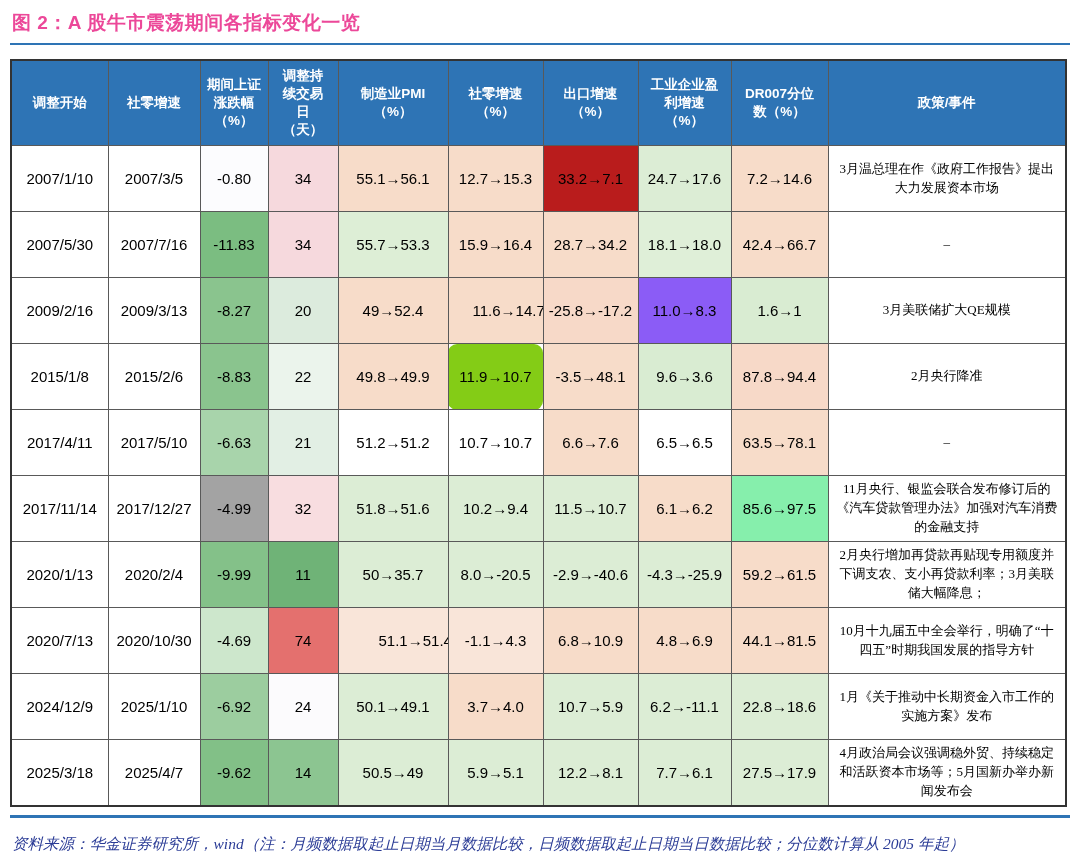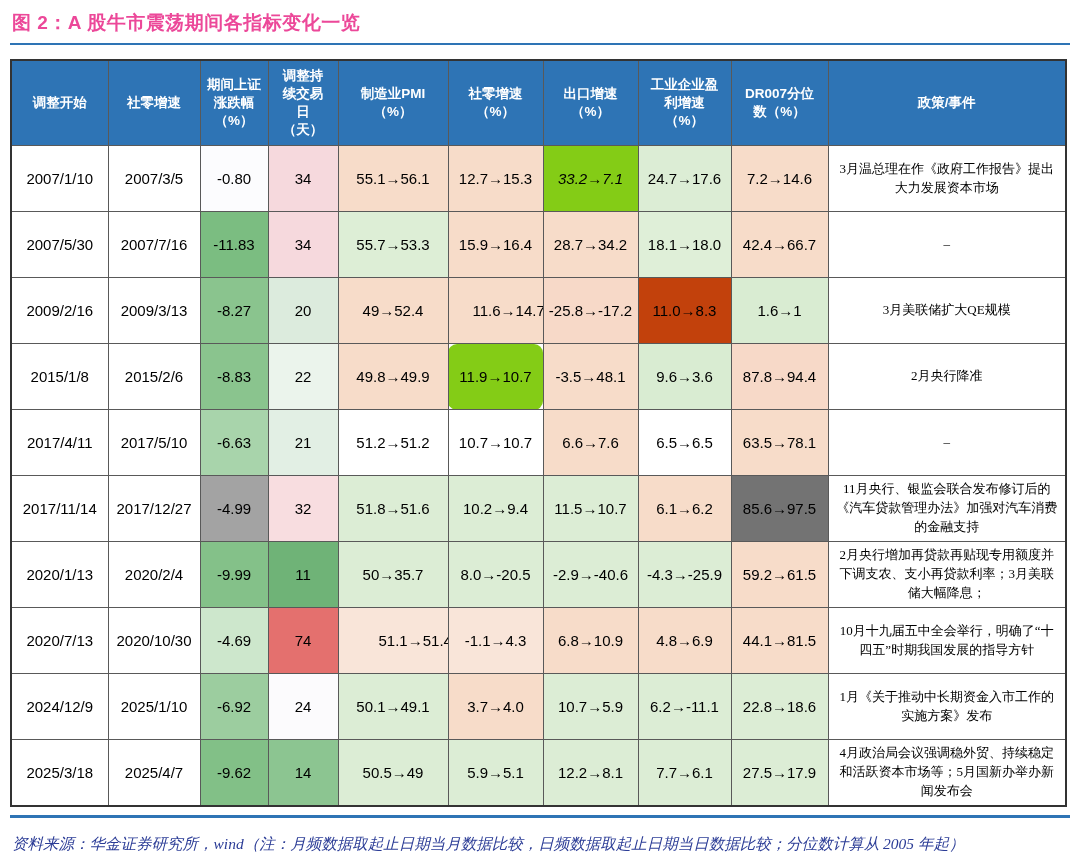--- a/index.html
+++ b/index.html
@@ -119,21 +119,21 @@
         </tr>
     </thead>
     <tbody>
         <tr>
           <td>2007/1/10</td>
           <td>2007/3/5</td>
           <td style="background: rgb(252, 252, 254);">-0.80</td>
           <td style="background: rgb(246, 217, 221);">34</td>
           <td style="background: rgb(247, 220, 201);">55.1→56.1</td>
           <td style="background: rgb(247, 220, 201);">12.7→15.3</td>
-          <td style="background: #84cc16; font-style: italic;">33.2→7.1</td>
+          <td style="background: #b91c1c;">33.2→7.1</td>
           <td style="background: rgb(220, 237, 213);">24.7→17.6</td>
           <td style="background: rgb(247, 220, 201);">7.2→14.6</td>
           <td class="event">3月温总理在作《政府工作报告》提出大力发展资本市场</td>
         </tr>
         <tr>
           <td>2007/5/30</td>
           <td>2007/7/16</td>
           <td style="background: rgb(123, 189, 129);">-11.83</td>
           <td style="background: rgb(246, 217, 221);">34</td>
           <td style="background: rgb(221, 238, 214);">55.7→53.3</td>
@@ -144,21 +144,21 @@
           <td class="event">–</td>
         </tr>
         <tr>
           <td>2009/2/16</td>
           <td>2009/3/13</td>
           <td style="background: rgb(138, 196, 142);">-8.27</td>
           <td style="background: rgb(220, 235, 221);">20</td>
           <td style="background: rgb(247, 220, 201);">49→52.4</td>
           <td style="background: rgb(247, 220, 201); padding-left: 24px;">11.6→14.7</td>
           <td style="background: rgb(247, 217, 200);">-25.8→-17.2</td>
-          <td style="background: #c2410c;">11.0→8.3</td>
+          <td style="background: #8b5cf6;">11.0→8.3</td>
           <td style="background: rgb(217, 236, 210);">1.6→1</td>
           <td class="event">3月美联储扩大QE规模</td>
         </tr>
         <tr>
           <td>2015/1/8</td>
           <td>2015/2/6</td>
           <td style="background: rgb(138, 196, 142);">-8.83</td>
           <td style="background: rgb(235, 244, 236);">22</td>
           <td style="background: rgb(247, 220, 201);">49.8→49.9</td>
           <td style="background: #84cc16; border-radius: 9px;">11.9→10.7</td>
@@ -181,21 +181,21 @@
         </tr>
         <tr>
           <td>2017/11/14</td>
           <td>2017/12/27</td>
           <td style="background: #a3a3a3;">-4.99</td>
           <td style="background: rgb(248, 221, 224);">32</td>
           <td style="background: rgb(220, 237, 213);">51.8→51.6</td>
           <td style="background: rgb(220, 237, 213);">10.2→9.4</td>
           <td style="background: rgb(220, 237, 213);">11.5→10.7</td>
           <td style="background: rgb(247, 220, 201);">6.1→6.2</td>
-          <td style="background: #737373;">85.6→97.5</td>
+          <td style="background: #86efac;">85.6→97.5</td>
           <td class="event">11月央行、银监会联合发布修订后的《汽车贷款管理办法》加强对汽车消费的金融支持</td>
         </tr>
         <tr>
           <td>2020/1/13</td>
           <td>2020/2/4</td>
           <td style="background: rgb(132, 193, 137);">-9.99</td>
           <td style="background: rgb(111, 179, 119);">11</td>
           <td style="background: rgb(220, 237, 213);">50→35.7</td>
           <td style="background: rgb(220, 237, 213);">8.0→-20.5</td>
           <td style="background: rgb(220, 237, 213);">-2.9→-40.6</td>

